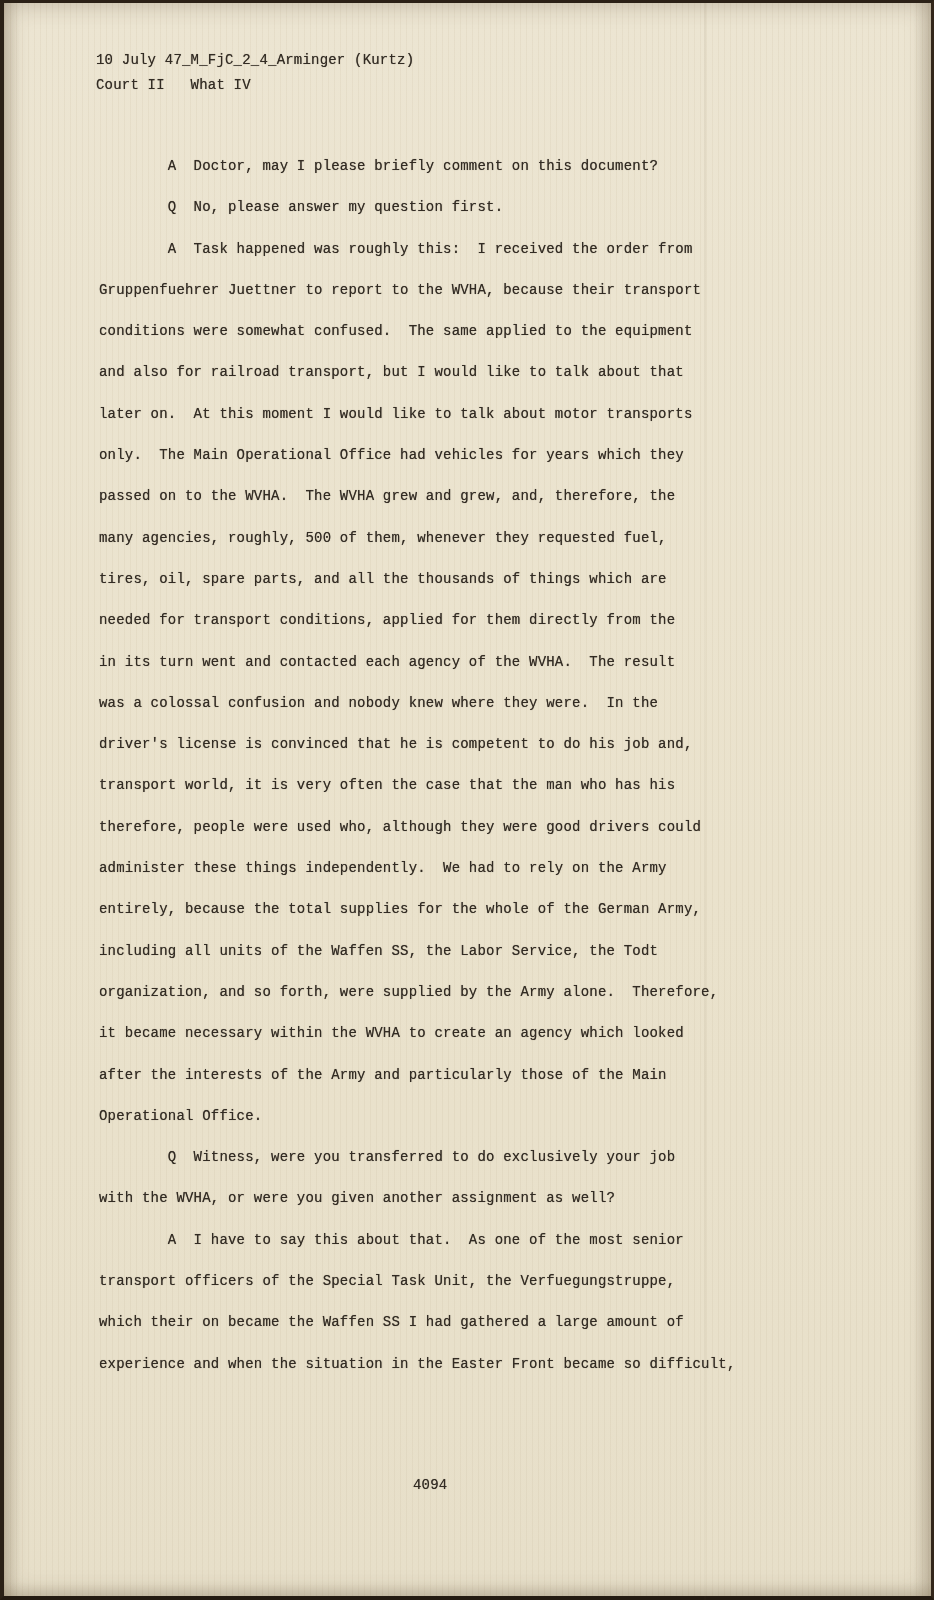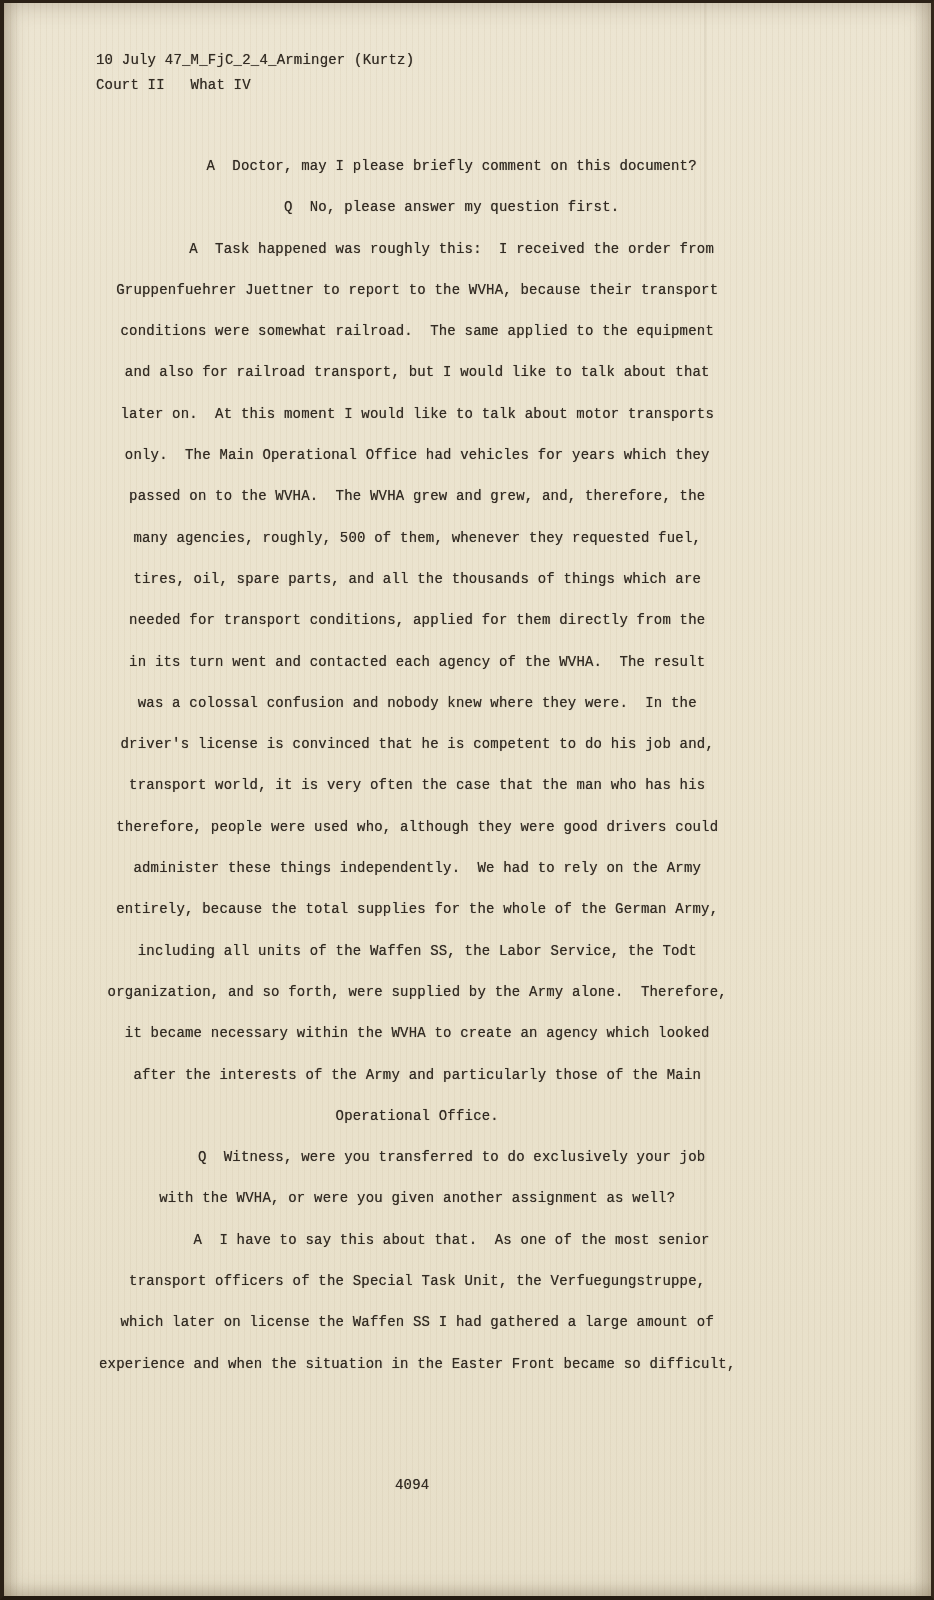--- a/index.html
+++ b/index.html
@@ -55,49 +55,48 @@
     left: 92px;
     top: 45px;
   }
   .header .typed {
     line-height: 25px;
   }
   .body {
     position: absolute;
     left: 95px;
     top: 155px;
-    text-align: center;
   }
   .body .line {
     height: 41.3px;
     overflow: visible;
   }
   .pagenum {
     position: absolute;
-    left: 391px;
+    left: 409px;
     top: 1474px;
   }
 </style>
 </head>
 <body>
 
 <div class="scan">
   <div class="fold"></div>
 
   <div class="header">
     <div class="typed">10 July 47_M_FjC_2_4_Arminger (Kurtz)</div>
     <div class="typed">Court II   What IV</div>
   </div>
 
   <div class="body" id="body-lines">
       <div class="typed line">        A  Doctor, may I please briefly comment on this document?</div>
       <div class="typed line">        Q  No, please answer my question first.</div>
       <div class="typed line">        A  Task happened was roughly this:  I received the order from</div>
       <div class="typed line">Gruppenfuehrer Juettner to report to the WVHA, because their transport</div>
-      <div class="typed line">conditions were somewhat railroad.  The same applied to the equipment</div>
+      <div class="typed line">conditions were somewhat confused.  The same applied to the equipment</div>
       <div class="typed line">and also for railroad transport, but I would like to talk about that</div>
       <div class="typed line">later on.  At this moment I would like to talk about motor transports</div>
       <div class="typed line">only.  The Main Operational Office had vehicles for years which they</div>
       <div class="typed line">passed on to the WVHA.  The WVHA grew and grew, and, therefore, the</div>
       <div class="typed line">many agencies, roughly, 500 of them, whenever they requested fuel,</div>
       <div class="typed line">tires, oil, spare parts, and all the thousands of things which are</div>
       <div class="typed line">needed for transport conditions, applied for them directly from the</div>
       <div class="typed line">in its turn went and contacted each agency of the WVHA.  The result</div>
       <div class="typed line">was a colossal confusion and nobody knew where they were.  In the</div>
       <div class="typed line">driver's license is convinced that he is competent to do his job and,</div>
@@ -107,18 +106,18 @@
       <div class="typed line">entirely, because the total supplies for the whole of the German Army,</div>
       <div class="typed line">including all units of the Waffen SS, the Labor Service, the Todt</div>
       <div class="typed line">organization, and so forth, were supplied by the Army alone.  Therefore,</div>
       <div class="typed line">it became necessary within the WVHA to create an agency which looked</div>
       <div class="typed line">after the interests of the Army and particularly those of the Main</div>
       <div class="typed line">Operational Office.</div>
       <div class="typed line">        Q  Witness, were you transferred to do exclusively your job</div>
       <div class="typed line">with the WVHA, or were you given another assignment as well?</div>
       <div class="typed line">        A  I have to say this about that.  As one of the most senior</div>
       <div class="typed line">transport officers of the Special Task Unit, the Verfuegungstruppe,</div>
-      <div class="typed line">which later on license the Waffen SS I had gathered a large amount of</div>
+      <div class="typed line">which their on became the Waffen SS I had gathered a large amount of</div>
       <div class="typed line">experience and when the situation in the Easter Front became so difficult,</div>
     </div>
 
   <div class="pagenum typed">4094</div>
 </div>
 
 </body></html>

